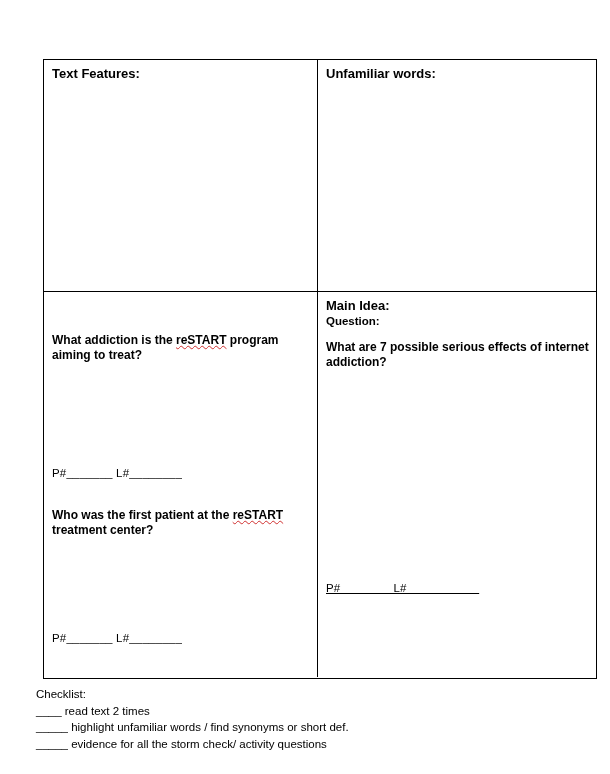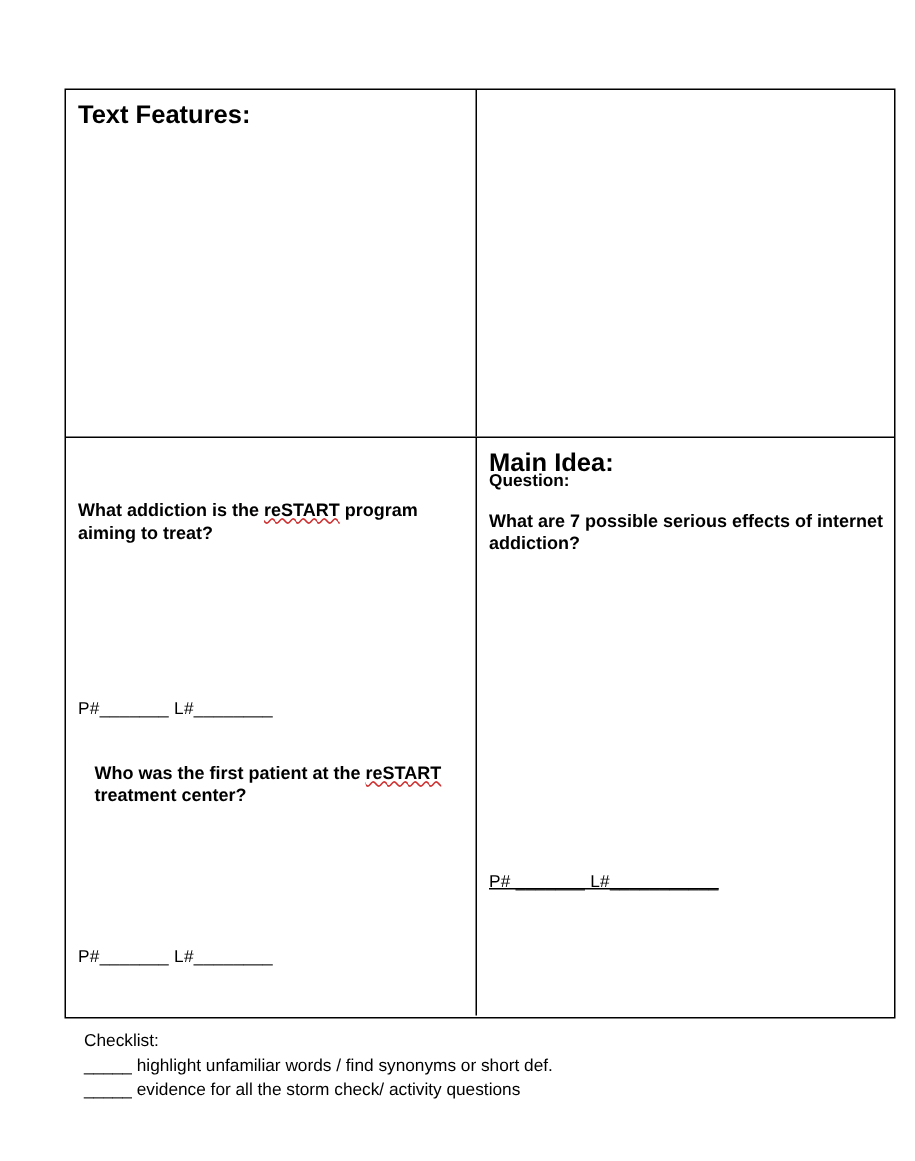--- a/index.html
+++ b/index.html
@@ -63,21 +63,21 @@
     overflow: hidden;
   }
   .cell-left {
     width: 274px;
     border-right: 1.5px solid #000;
   }
   .cell-right {
     width: 277px;
   }
   .cell-label {
-    font-size: 17px;
+    font-size: 13px;
     font-weight: bold;
     line-height: 1.25;
     margin: 0 0 0 0;
   }
   .cell-label-plain {
     font-size: 11.5px;
     font-weight: bold;
     line-height: 1.25;
   }
   .q-text {
@@ -105,21 +105,21 @@
     width: 262px;
   }
   .bl-pl1 {
     position: absolute;
     top: 175px;
     left: 8px;
   }
   .bl-q2 {
     position: absolute;
     top: 202px;
-    left: 19px;
+    left: 8px;
     width: 264px;
   }
   .bl-pl2 {
     position: absolute;
     top: 340px;
     left: 8px;
   }
   .br-question {
     position: absolute;
     top: 22px;
@@ -141,34 +141,36 @@
   .checklist {
     position: absolute;
     top: 686px;
     left: 36px;
     width: 540px;
     font-size: 11.5px;
     line-height: 1.45;
   }
   .checklist div {
     white-space: nowrap;
-    margin-left: 20px;
   }
 </style>
 </head>
 <body>
 
 <div class="page">
 
 
   <div class="grid">
 
     <div class="row row-top">
       <div class="cell cell-left">
         <div class="cell-label">Text Features:</div>
+      </div>
+      <div class="cell cell-right">
+        <div class="cell-label">Unfamiliar words:</div>
       </div>
     </div>
 
     <div class="row row-bottom">
 
       <div class="cell cell-left">
 
         <div class="bl-q1 q-text"><span>What addiction is the </span><span class="spell">reSTART</span><span> program aiming to treat?</span></div>
 
         <div class="bl-pl1 pl-line">P#_______  L#________</div>
@@ -184,17 +186,18 @@
         <div class="br-q1 q-text" style="margin-top:0;">What are 7 possible serious effects of internet addiction?</div>
         <div class="br-pl1 pl-line">P#  _______  L#___________</div>
       </div>
 
     </div>
 
   </div>
 
   <div class="checklist">
     <div>Checklist:</div>
+    <div>____ read text 2 times</div>
     <div>_____ highlight unfamiliar words / find synonyms or short def.</div>
     <div>_____ evidence for all the storm check/ activity questions</div>
   </div>
 
 </div>
 
 </body></html>

